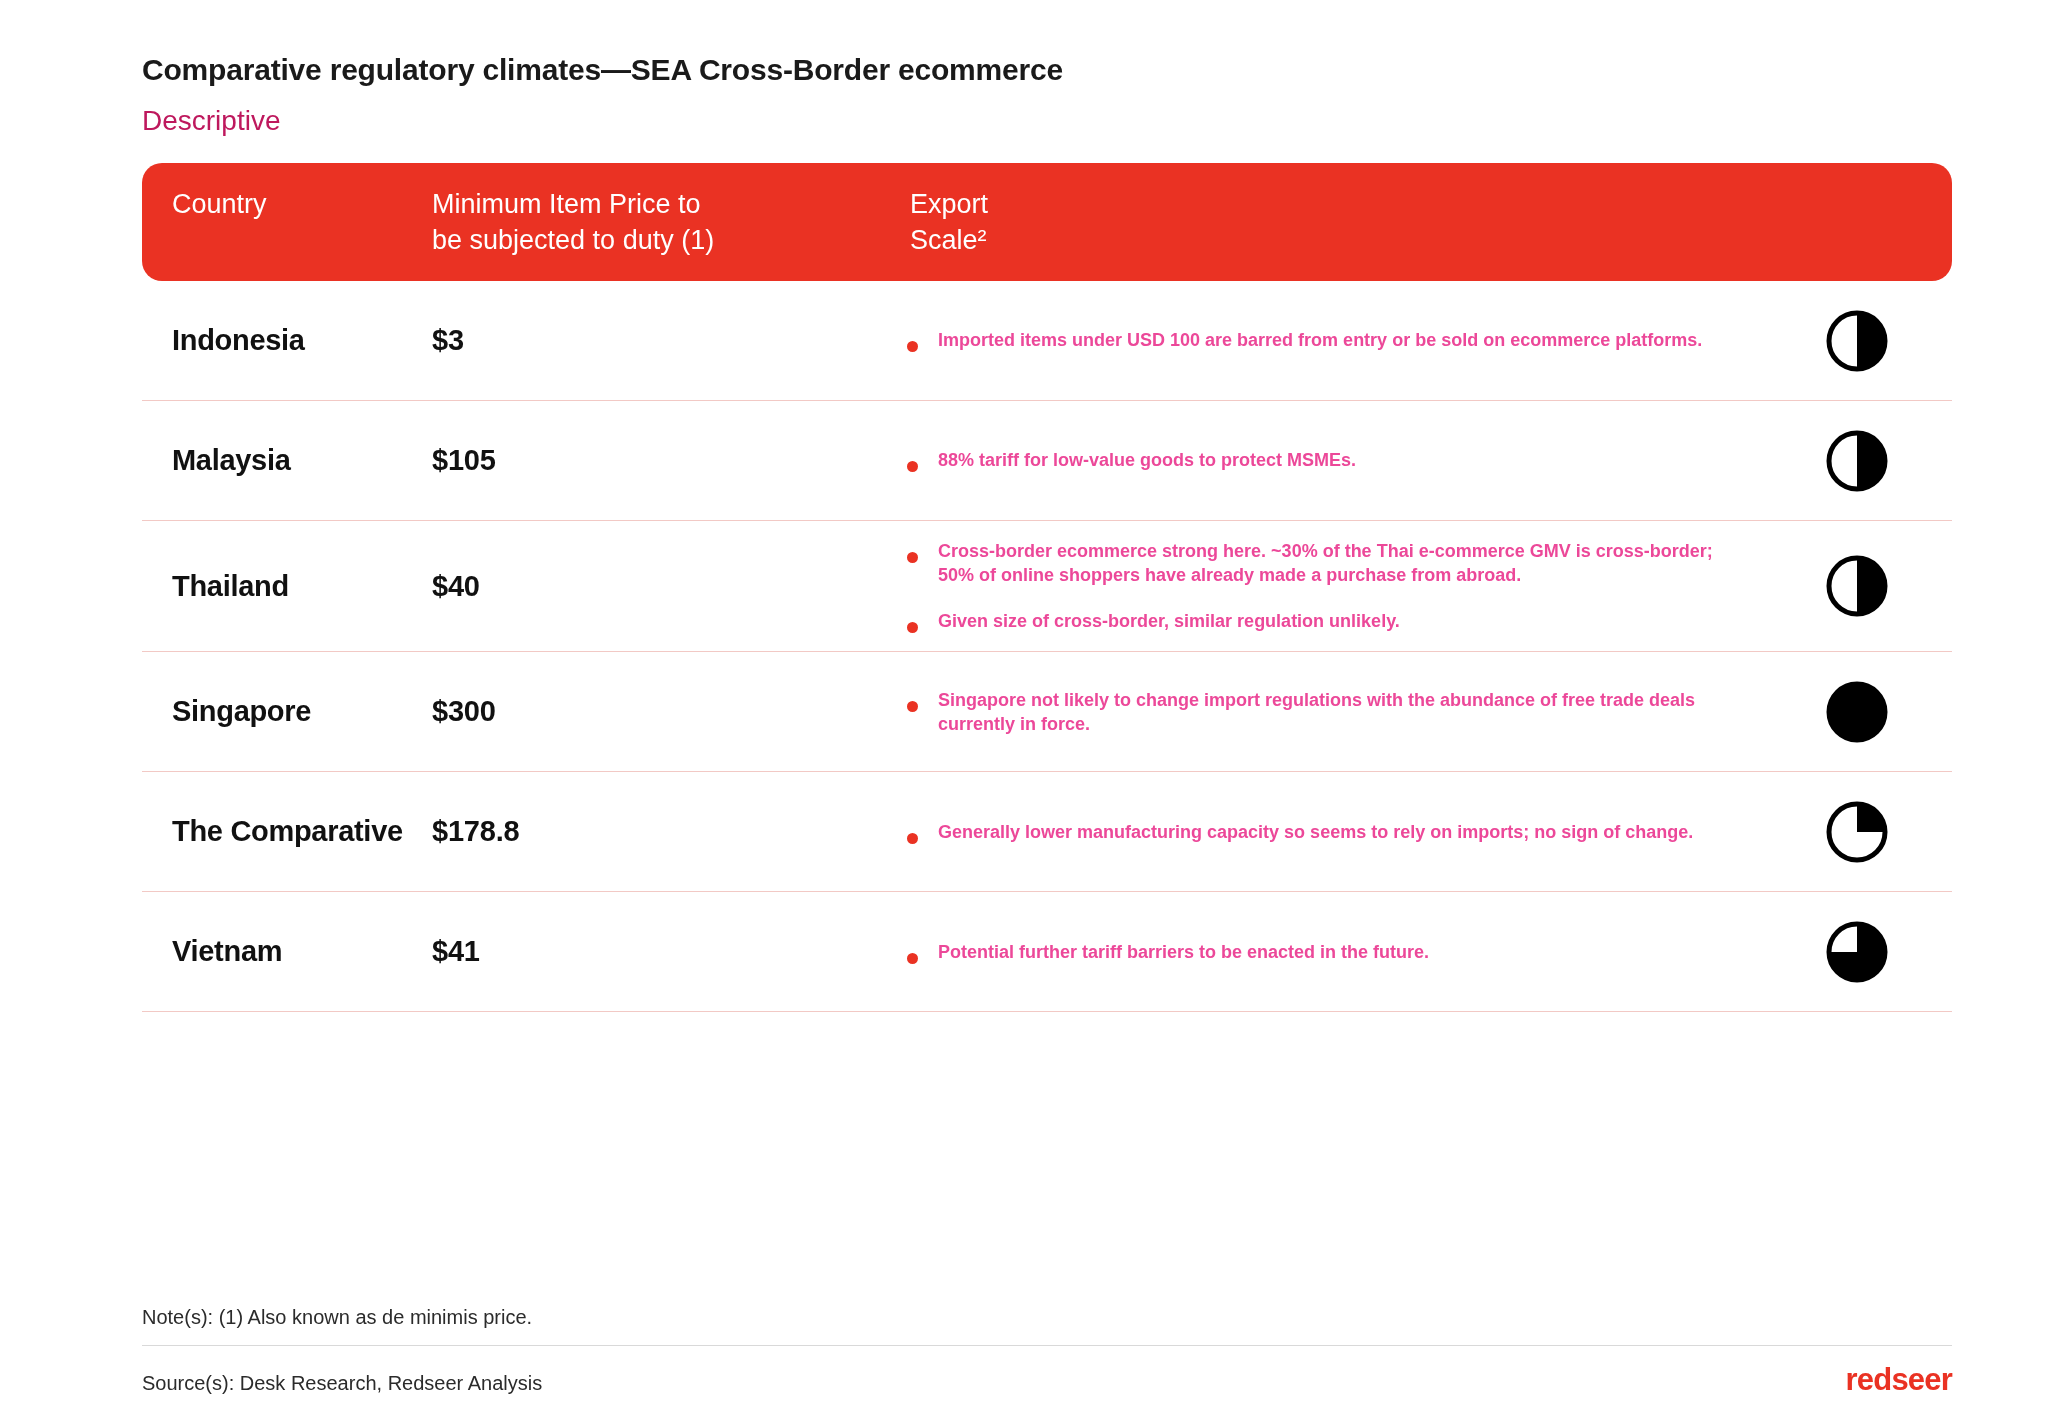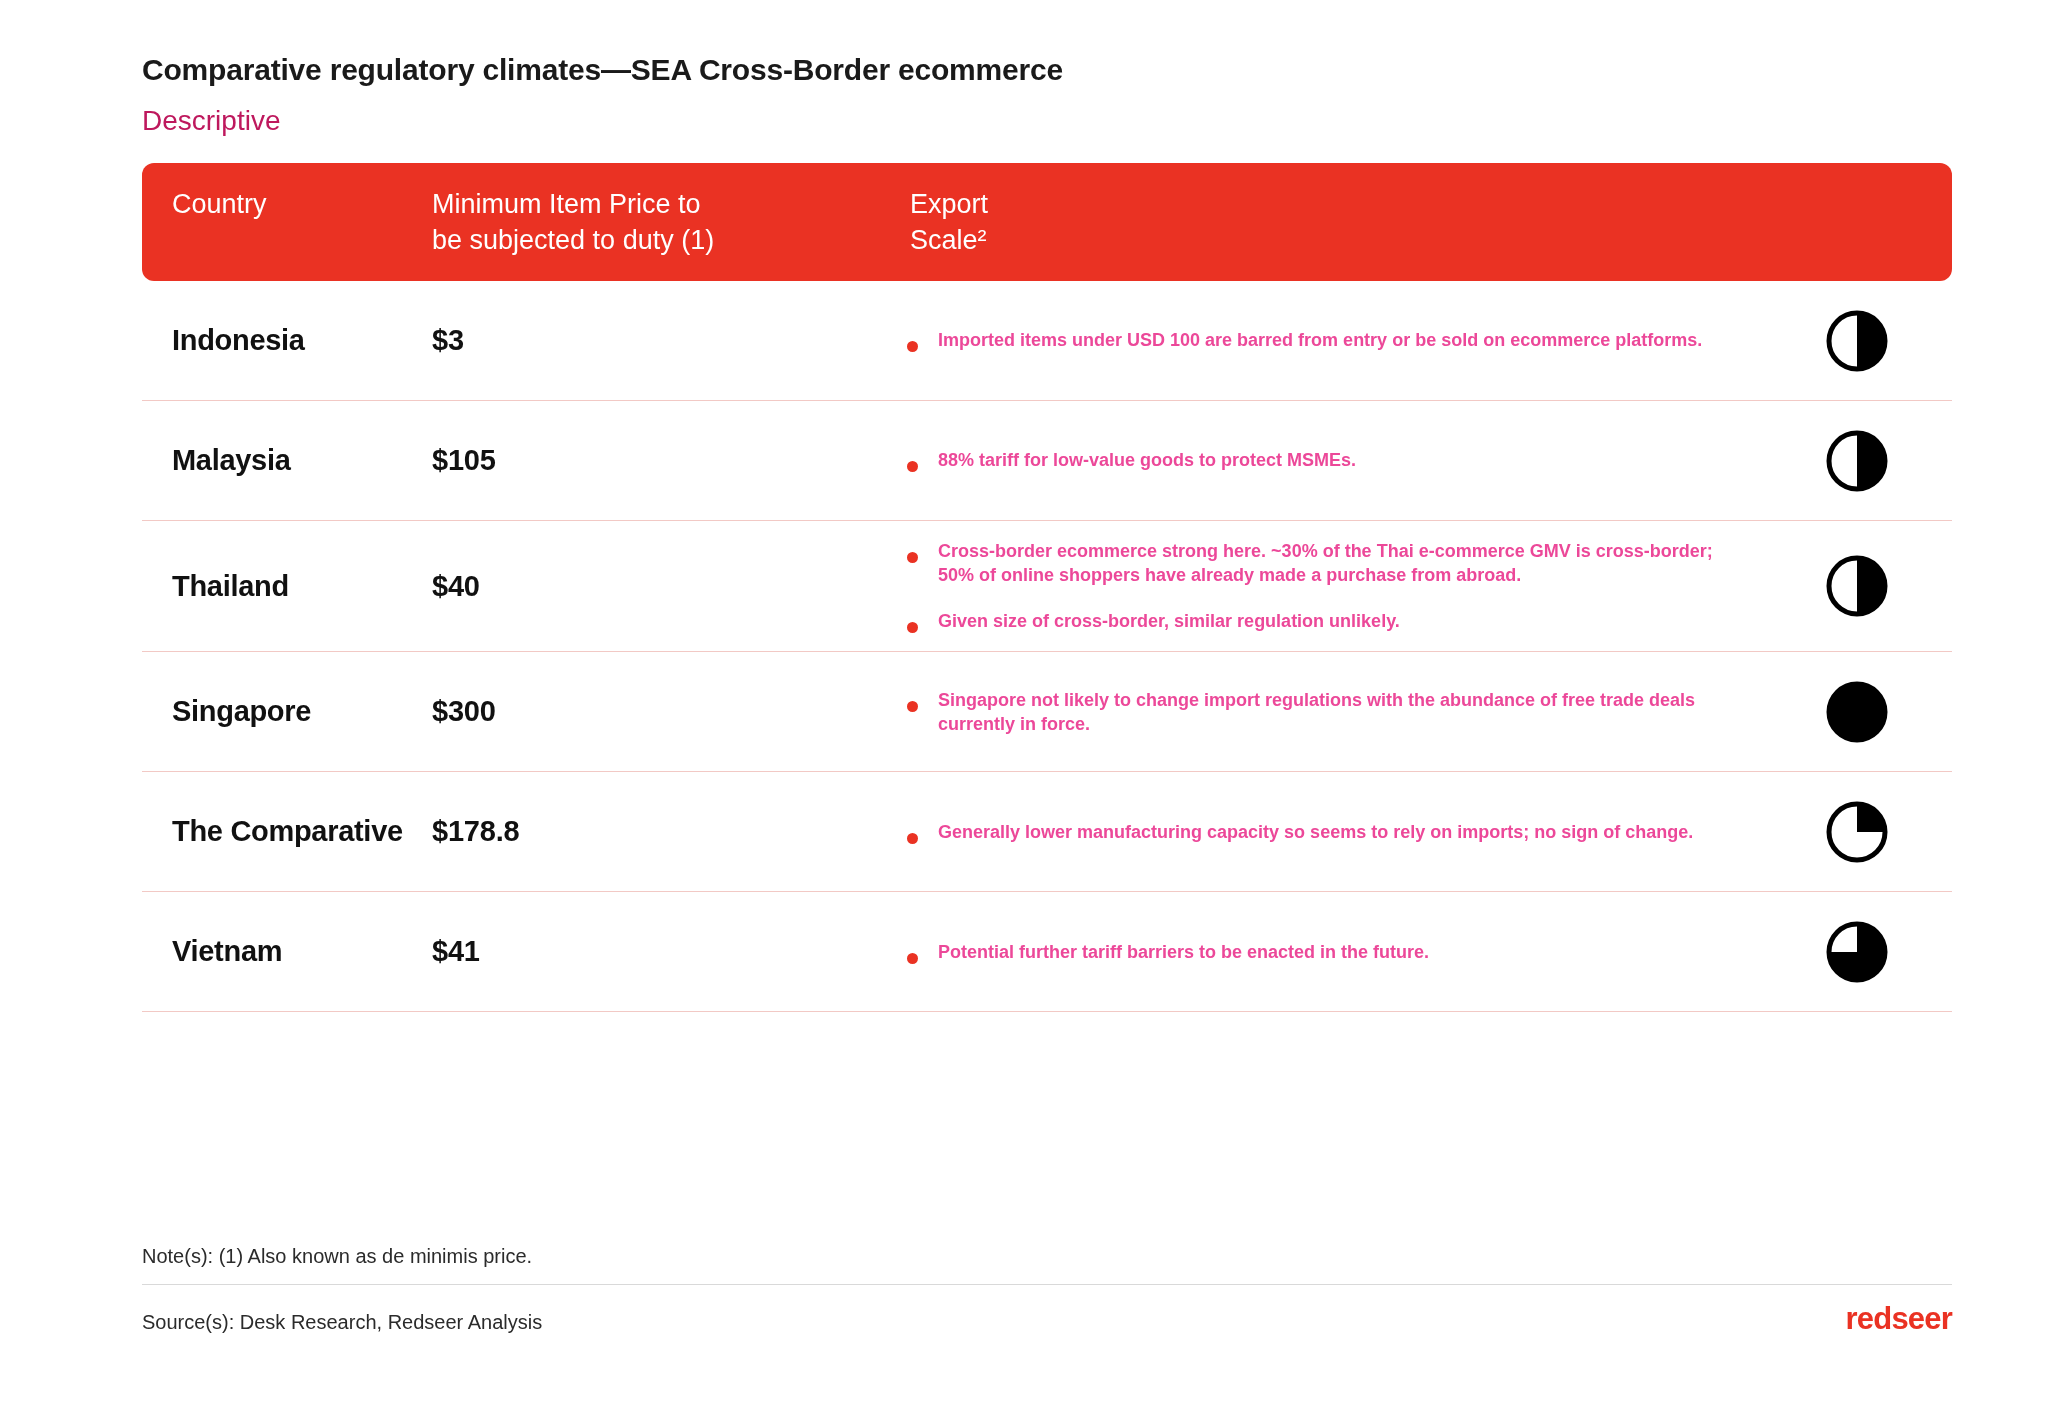--- a/index.html
+++ b/index.html
@@ -40,21 +40,21 @@
   .table {
     position: absolute;
     left: 142px;
     top: 163px;
     width: 1810px;
   }
 
   .thead {
     display: flex;
     background: #ea3223;
-    border-radius: 12px;
+    border-radius: 20px;
     min-height: 118px;
     align-items: flex-start;
     padding: 24px 0 22px 0;
   }
   .th {
     color: #ffffff;
     font-size: 27px;
     font-weight: 400;
     line-height: 1.32;
   }
@@ -131,21 +131,21 @@
     fill: none;
     stroke: #000000;
     stroke-width: 5;
   }
   .dial .wedge { fill: #000000; }
 
   
   .footer {
     position: absolute;
     left: 142px;
-    top: 1245px;
+    top: 1306px;
     width: 1810px;
   }
   .note-line {
     font-size: 20px;
     color: #2b2b2b;
     padding-bottom: 16px;
     border-bottom: 1.5px solid #d9d9d9;
     font-weight: 400;
   }
   .source-row {

